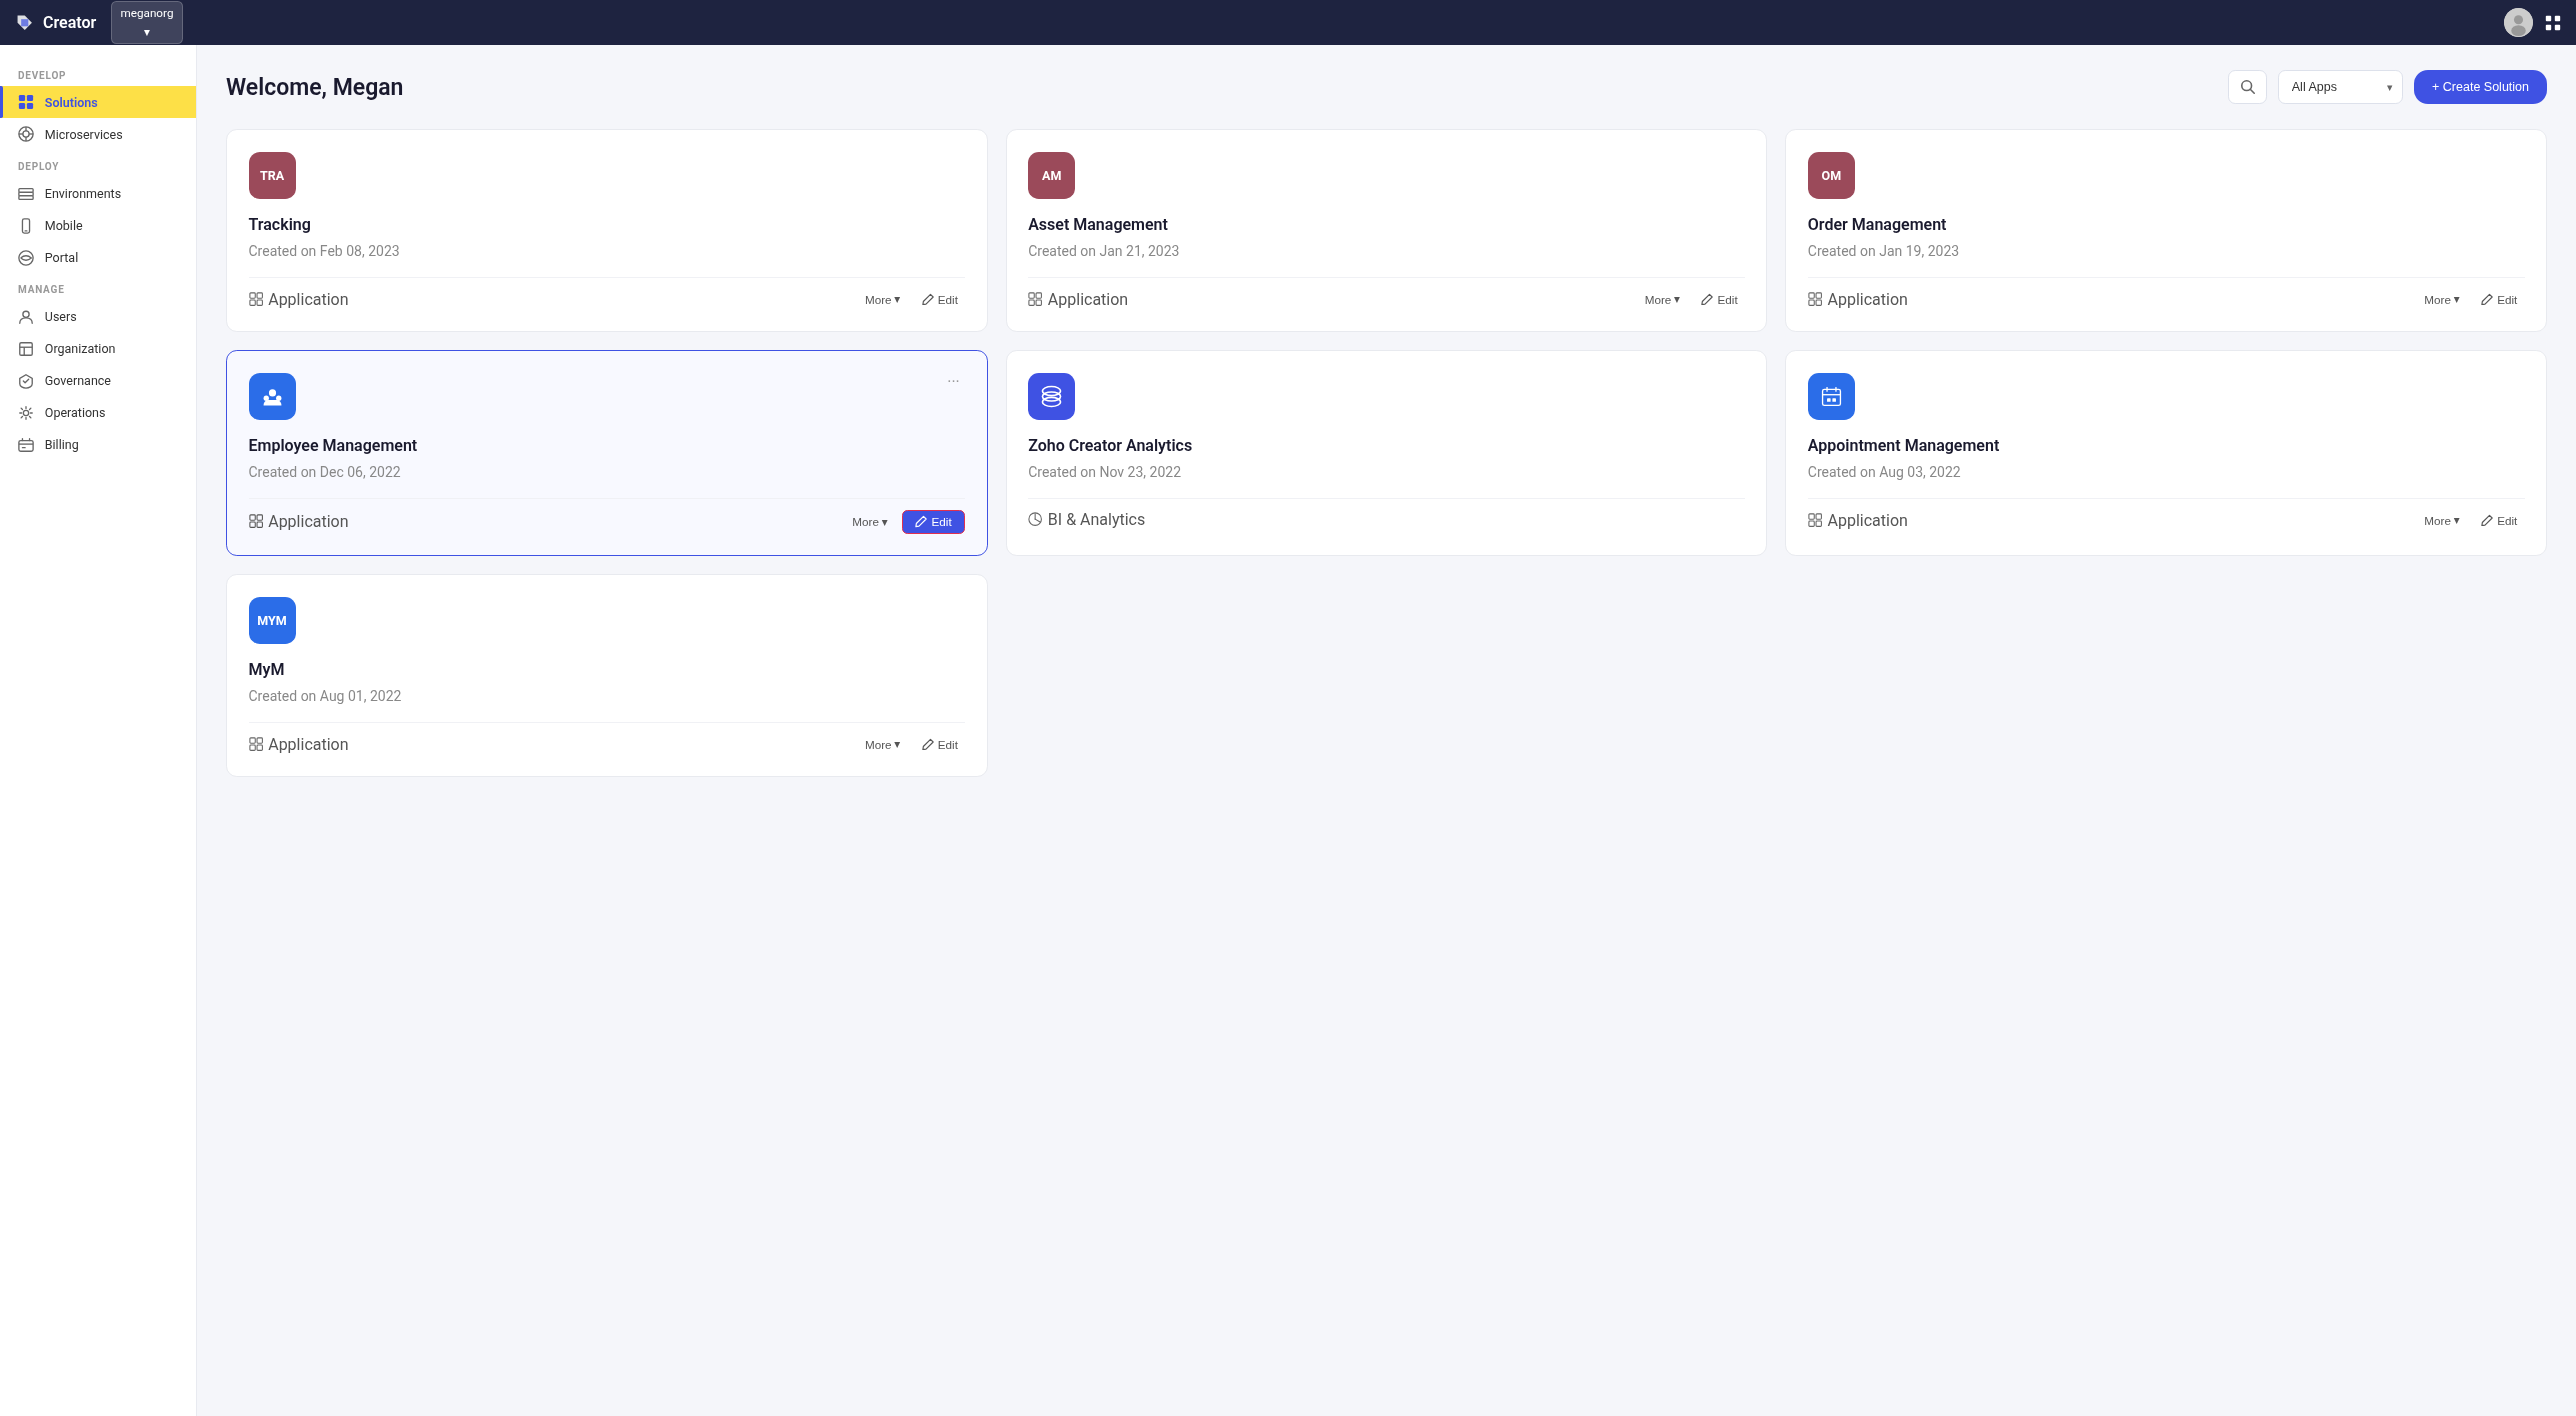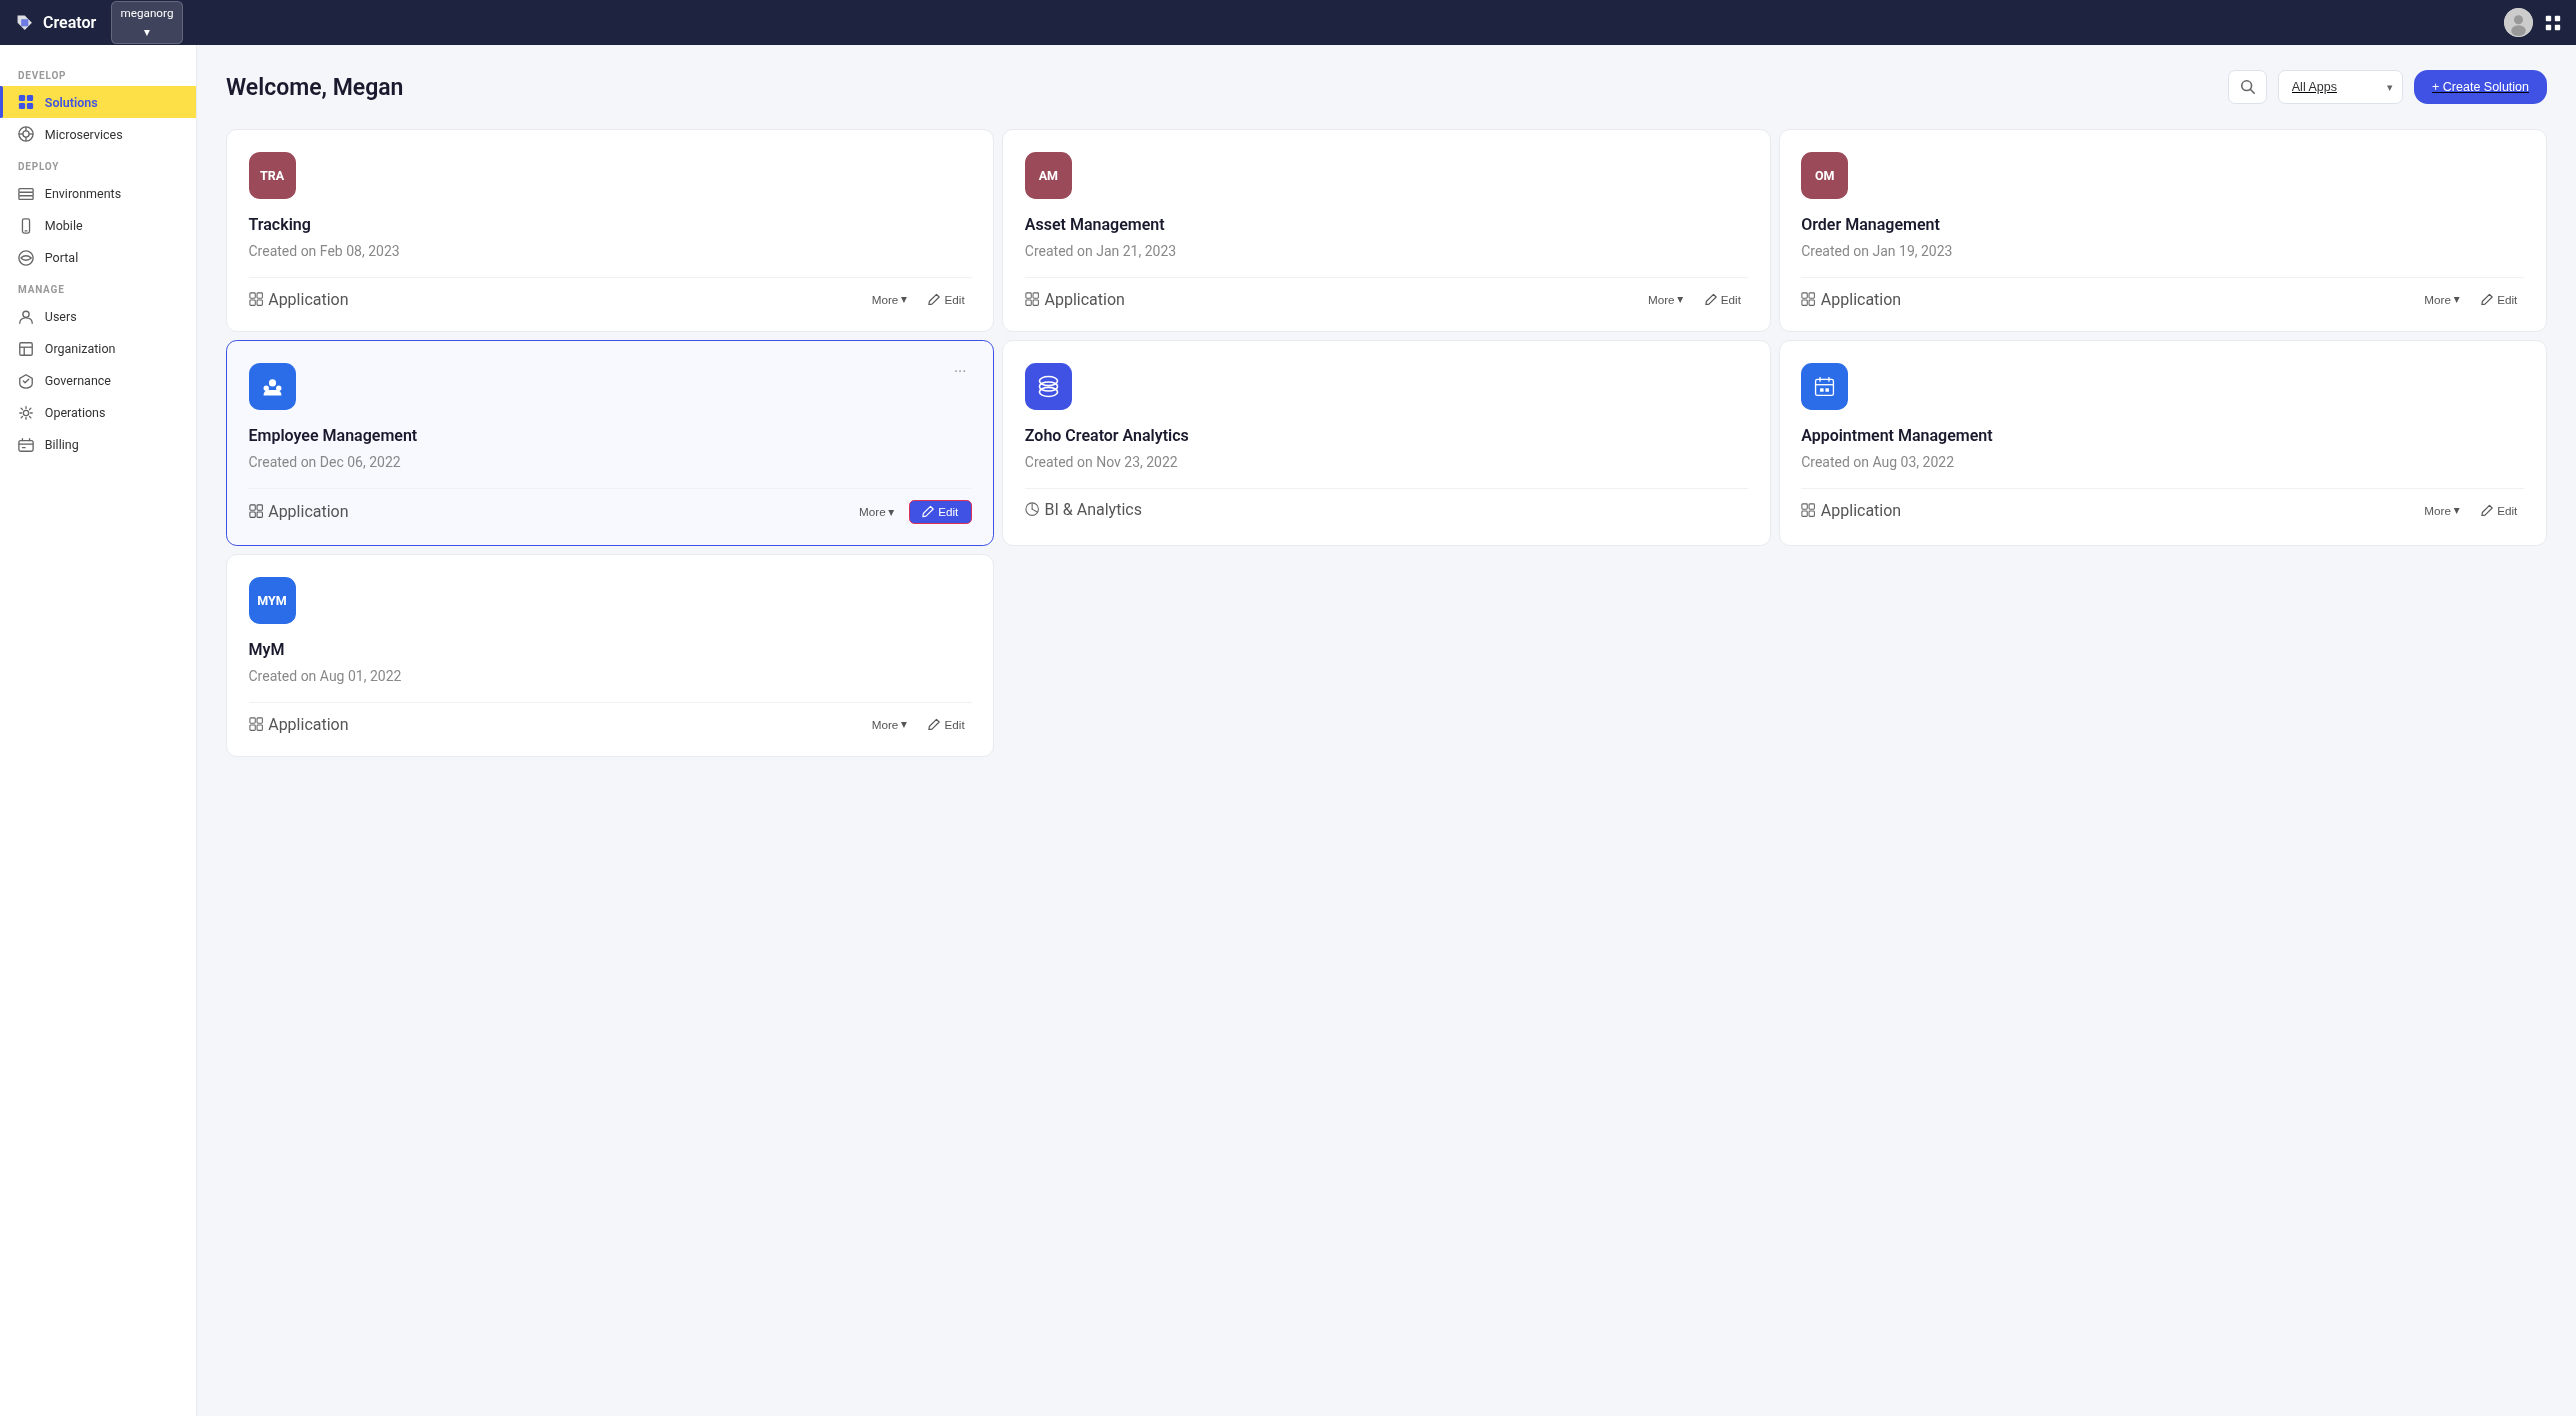--- a/index.html
+++ b/index.html
@@ -92,21 +92,21 @@
     .main { flex: 1; overflow-y: auto; padding: 25px 29px; }
 
     
     .main-header {
       display: flex;
       align-items: center;
       justify-content: space-between;
       margin-bottom: 25px;
     }
     .main-title { font-size: 23px; font-weight: 600; color: #1a1a2e; }
-    .header-actions { display: flex; align-items: center; gap: 10.8px; text-decoration: underline; }
+    .header-actions { display: flex; align-items: center; gap: 10.8px; }
     .search-box {
       width: 39px; height: 34px;
       border: 0.9px solid #dde1eb;
       border-radius: 7.2px;
       background: white;
       display: flex; align-items: center; justify-content: center;
       cursor: pointer;
     }
     .filter-select {
       border: 0.9px solid #dde1eb;
@@ -133,21 +133,21 @@
       font-size: 12.5px;
       font-weight: 500;
       cursor: pointer;
       display: flex; align-items: center; gap: 5.4px;
     }
 
     
     .cards-grid {
       display: grid;
       grid-template-columns: repeat(3, 1fr);
-      gap: 8px;
+      gap: 18px;
     }
 
     .card {
       background: white;
       border-radius: 10.8px;
       border: 0.9px solid #e8eaef;
       padding: 21.5px;
       display: flex;
       flex-direction: column;
       gap: 7.2px;

